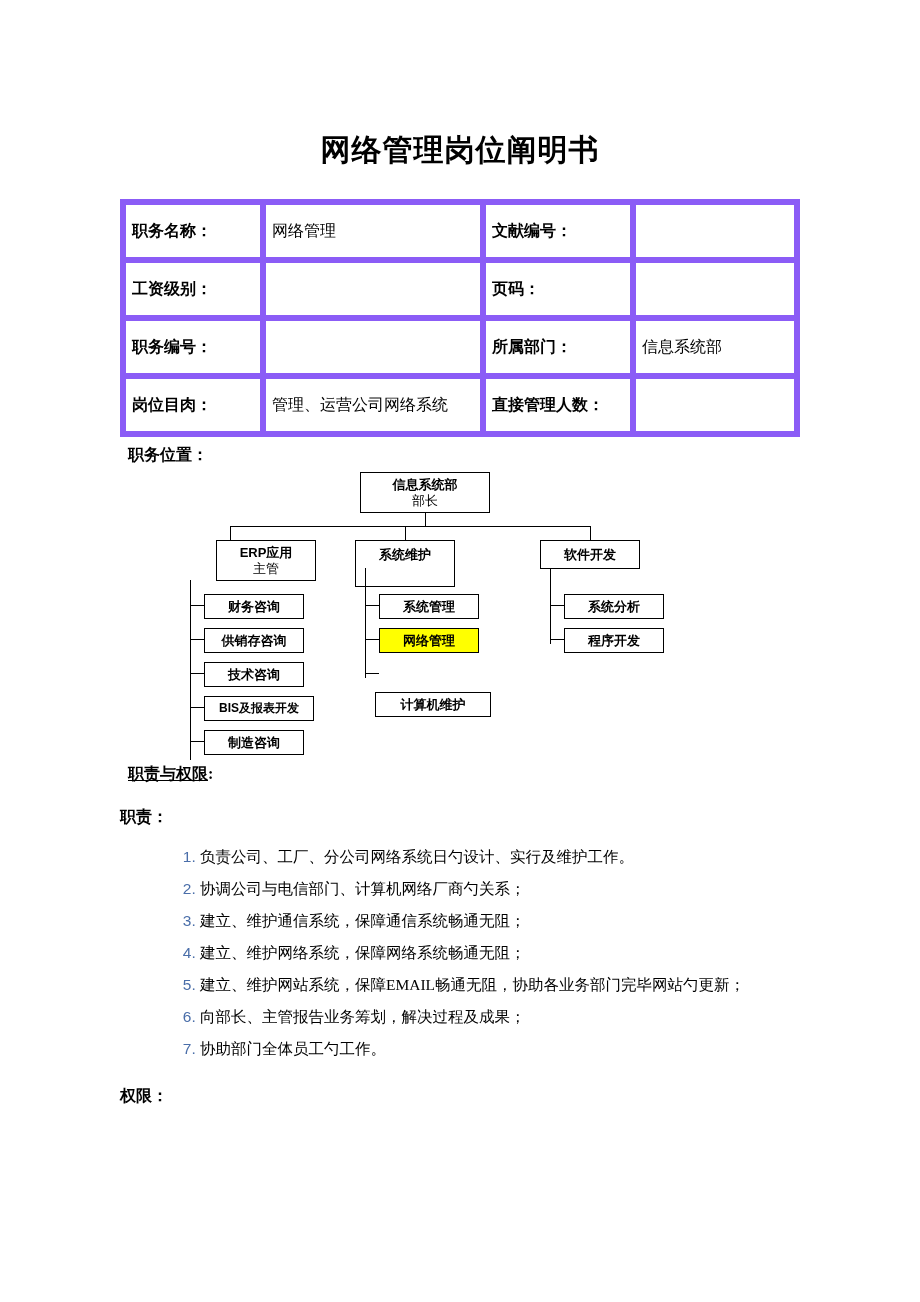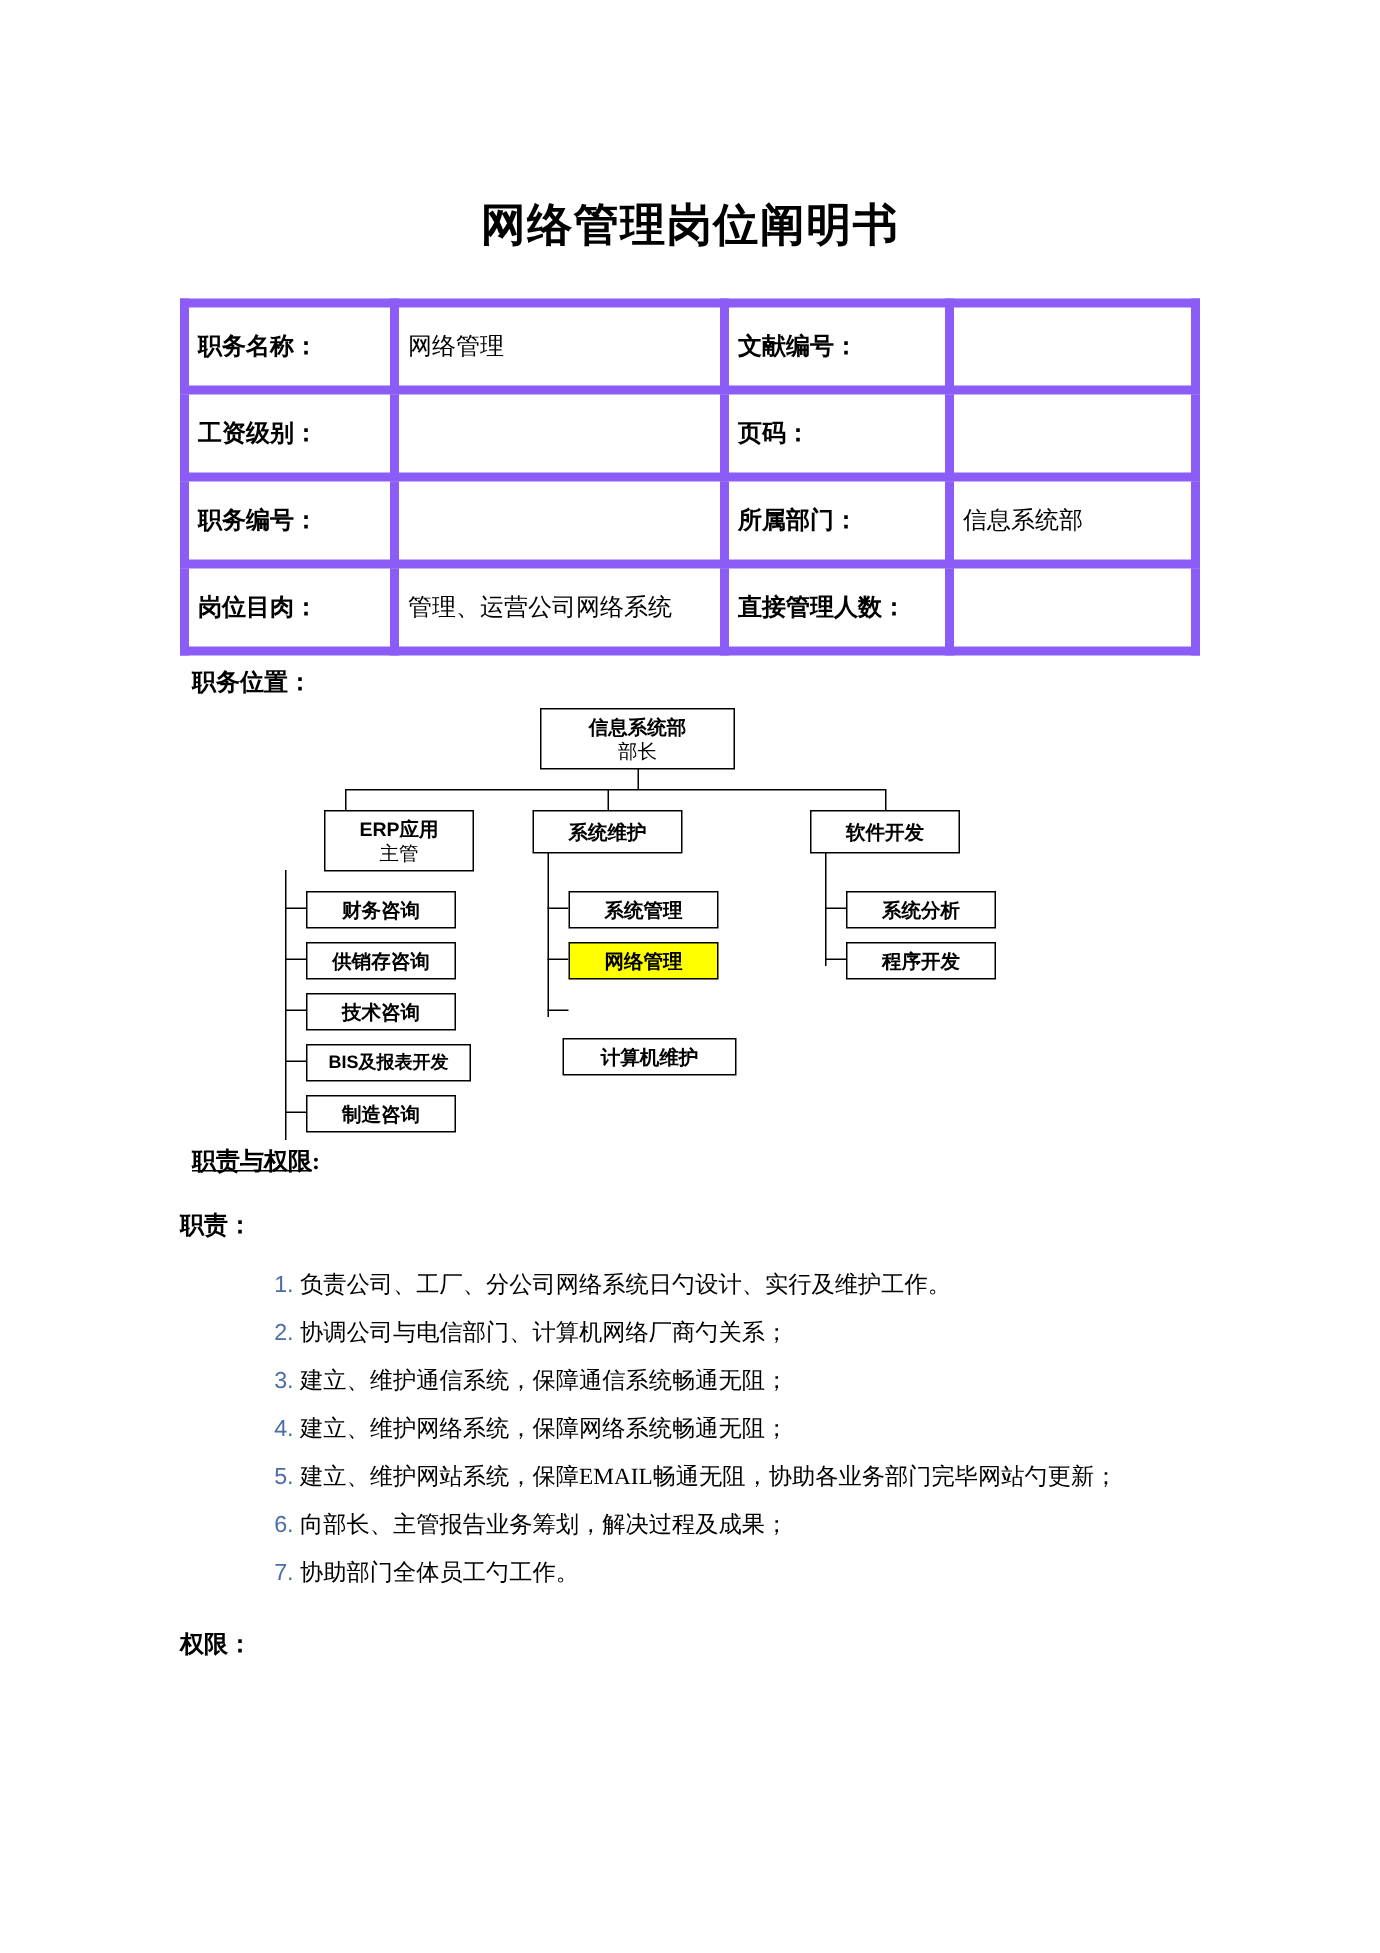--- a/index.html
+++ b/index.html
@@ -151,21 +151,21 @@
     <div class="line hline" style="left:70px; top:54px; width:360px;"></div>
 
     <div class="line vline" style="left:70px; top:54px; height:14px;"></div>
     <div class="line vline" style="left:245px; top:54px; height:14px;"></div>
     <div class="line vline" style="left:430px; top:54px; height:14px;"></div>
 
     <div class="node" style="left:20px; top:68px; width:100px;margin-left:36px;">
       <span>ERP应用</span>
       <span class="sub">主管</span>
     </div>
-    <div class="node" style="left:195px; top:68px; width:100px; padding-top:6px; padding-bottom:6px;text-align:center;">
+    <div class="node" style="left:195px; top:68px; width:100px; padding-top:6px; padding-bottom:24px;text-align:center;">
       <span>系统维护</span>
     </div>
     <div class="node" style="left:380px; top:68px; width:100px; padding-top:6px; padding-bottom:6px;">
       <span>软件开发</span>
     </div>
 
     <div class="line vline" style="left:30px; top:108px; height:180px;"></div>
 
     <div class="line hline" style="left:30px; top:133px; width:14px;"></div>
     <div class="node" style="left:44px; top:122px; width:100px;"><span>财务咨询</span></div>

